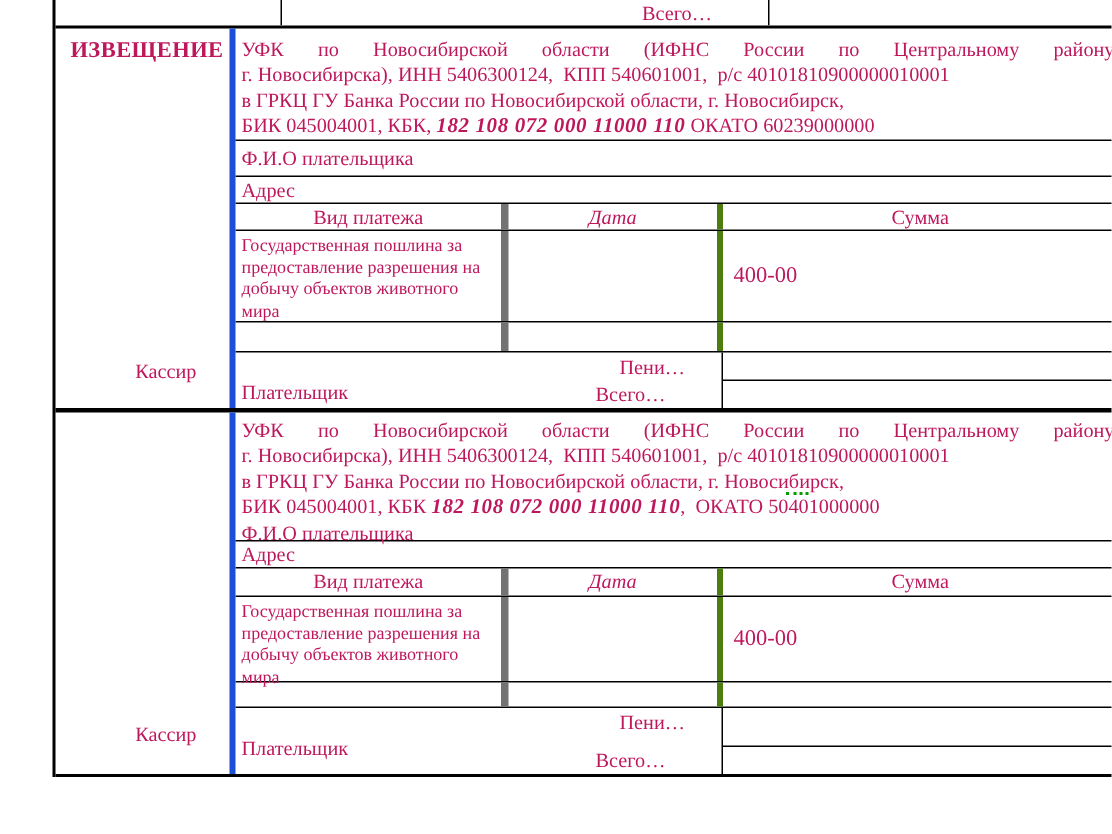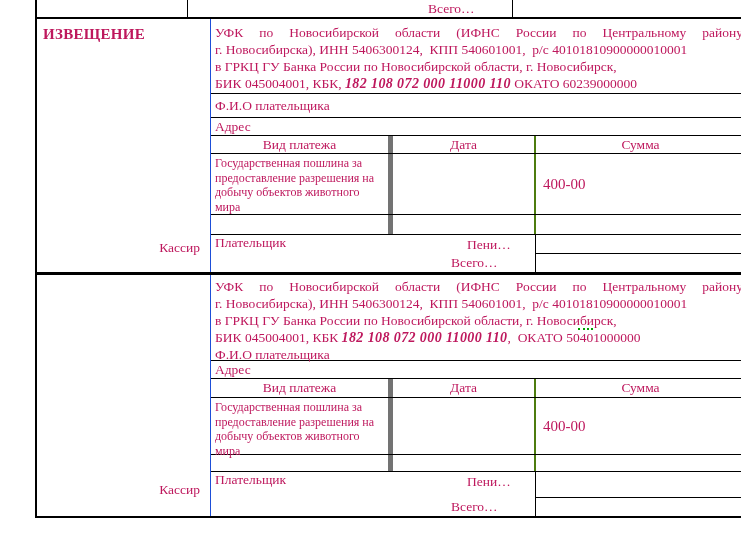--- a/index.html
+++ b/index.html
@@ -24,23 +24,23 @@
   .strip { display: flex; height: 19px; border-bottom: 2px solid #000; overflow: hidden; }
   .strip-left  { width: 151px; border-right: 1px solid #000; }
   .strip-mid   { width: 325px; border-right: 1px solid #000; position: relative; }
   .strip-mid span { position: absolute; left: 240px; top: 0px; line-height: 17px; }
   .strip-right { flex: 1; }
 
   
   .section { display: flex; }
   .s1 { border-bottom: 3px solid #000; }
   .s2 { border-bottom: 2px solid #000; }
-  .col-label { width: 174px; border-right: 1px solid #1d4ed8; position: relative; }
+  .col-label { width: 120px; border-right: 4px solid #1d4ed8; position: relative; text-align: center; }
   .sec-title { padding: 7px 0 0 6px; font-weight: bold; font-size: 15px; letter-spacing: .3px; }
-  .cashier { position: absolute; right: 10px; }
+  .cashier { position: absolute; right: 22px; }
   .s1 .cashier { bottom: 16px; }
   .s2 .cashier { bottom: 18px; }
   .col-main { flex: 1; }
 
   
   .bank { border-bottom: 1px solid #000; position: relative; padding: 0 2px 0 4px; }
   .s1 .bank { height: 75px; padding-top: 5px; }
   .s2 .bank { height: 86px; padding-top: 3px; }
   .bank p { line-height: 17px; white-space: nowrap; }
   .u { text-underline-offset: 2px; }
@@ -52,36 +52,36 @@
   
   .row { border-bottom: 1px solid #000; padding-left: 4px; }
   .fio   { height: 24px; padding-top: 4px; }
   .adres { height: 18px; padding-top: 1px; }
 
   
   .thead, .trow { display: flex; border-bottom: 1px solid #000; }
   .s1 .thead { height: 18px; }
   .s2 .thead { height: 19px; }
   .c1 { width: 182px; border-right: 5px solid #737373; }
-  .c2 { width: 143px; border-right: 2px solid #4d7c0f; }
+  .c2 { width: 143px; border-right: 4px solid #4d7c0f; font-style: italic; }
   .c3 { flex: 1; }
   .thead .c1, .thead .c2, .thead .c3 { text-align: center; line-height: 17px; }
   .s1 .pay { height: 61px; }
   .s2 .pay { height: 57px; }
   .desc { font-size: 12px; line-height: 14.5px; padding: 2px 4px 0 4px; }
   .amount { display: flex; align-items: center; padding-left: 7px; font-size: 15px; }
   .s1 .emptyrow { height: 20px; }
   .s2 .emptyrow { height: 17px; }
 
   
   .payer-block { display: flex; }
   .s1 .payer-block { height: 37px; }
   .s2 .payer-block { height: 44px; }
   .pb-left { width: 325px; border-right: 1px solid #000; position: relative; }
-  .pb-left .payer { position: absolute; left: 4px; top: 0; text-align: center; }
+  .pb-left .payer { position: absolute; left: 4px; top: 19px; text-align: center; }
   .pb-left .peni  { position: absolute; left: 256px; top: 2px; }
   .pb-left .vsego { position: absolute; left: 240px; bottom: 1px; }
   .pb-right { flex: 1; display: flex; flex-direction: column; }
   .pbr-top { border-bottom: 1px solid #000; }
   .s1 .pbr-top { height: 19px; }
   .s2 .pbr-top { height: 26px; }
   .pbr-bot { flex: 1; }
 </style>
 </head>
 <body>

